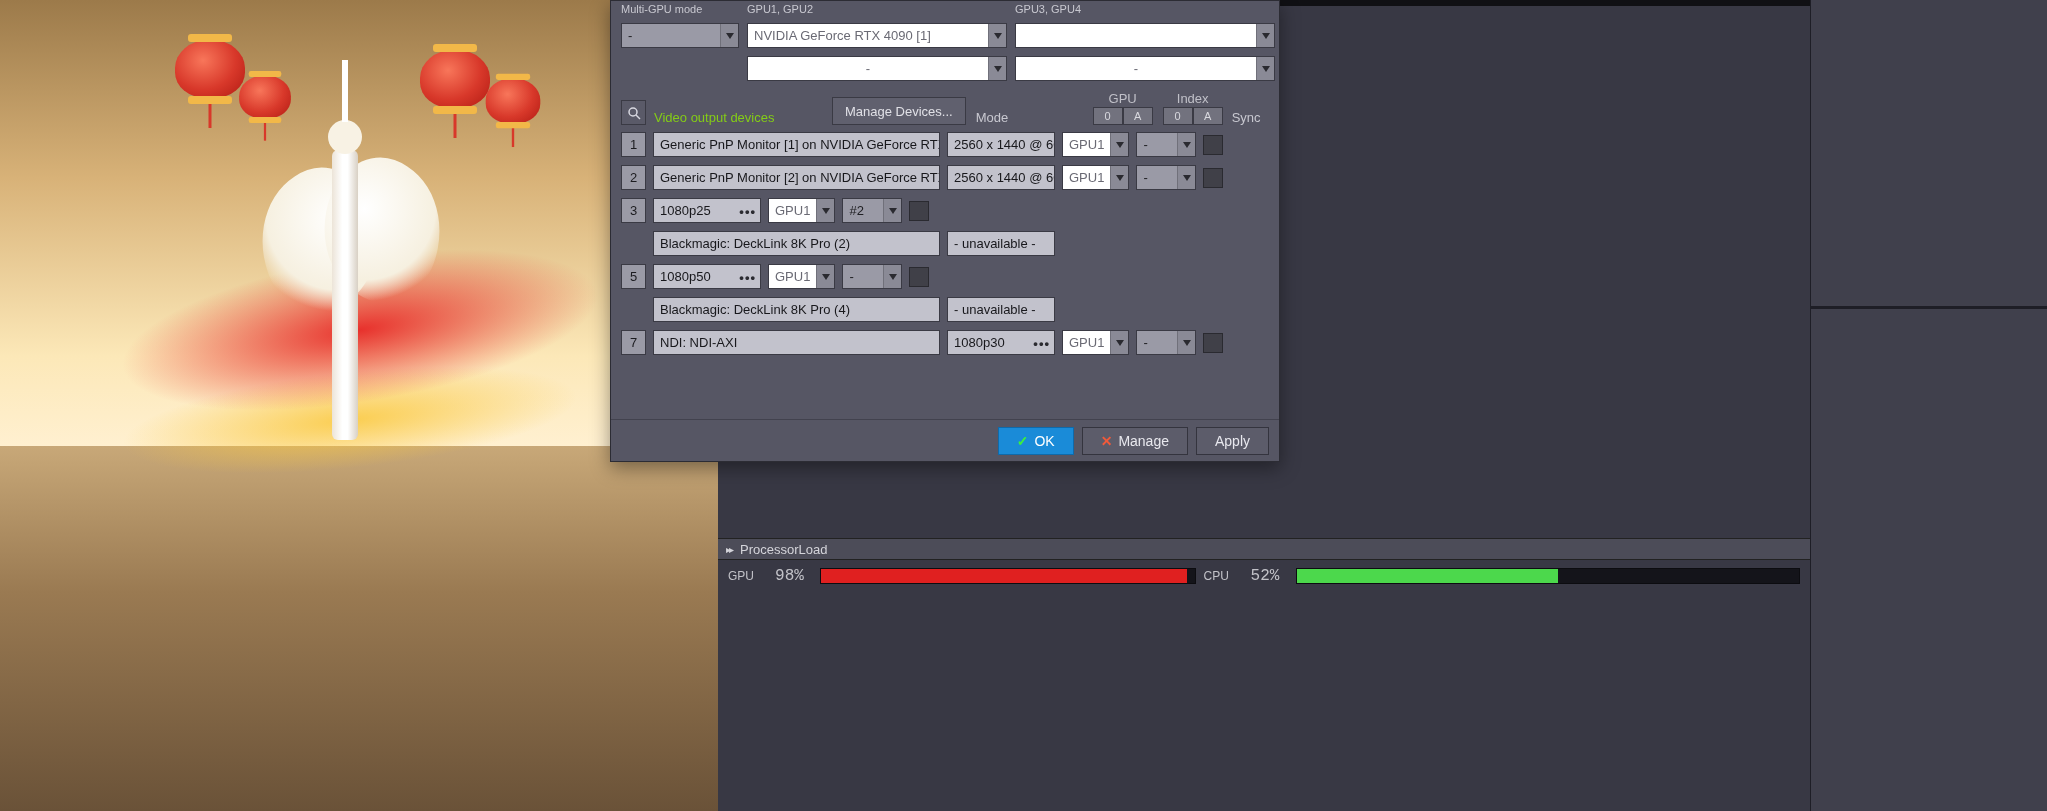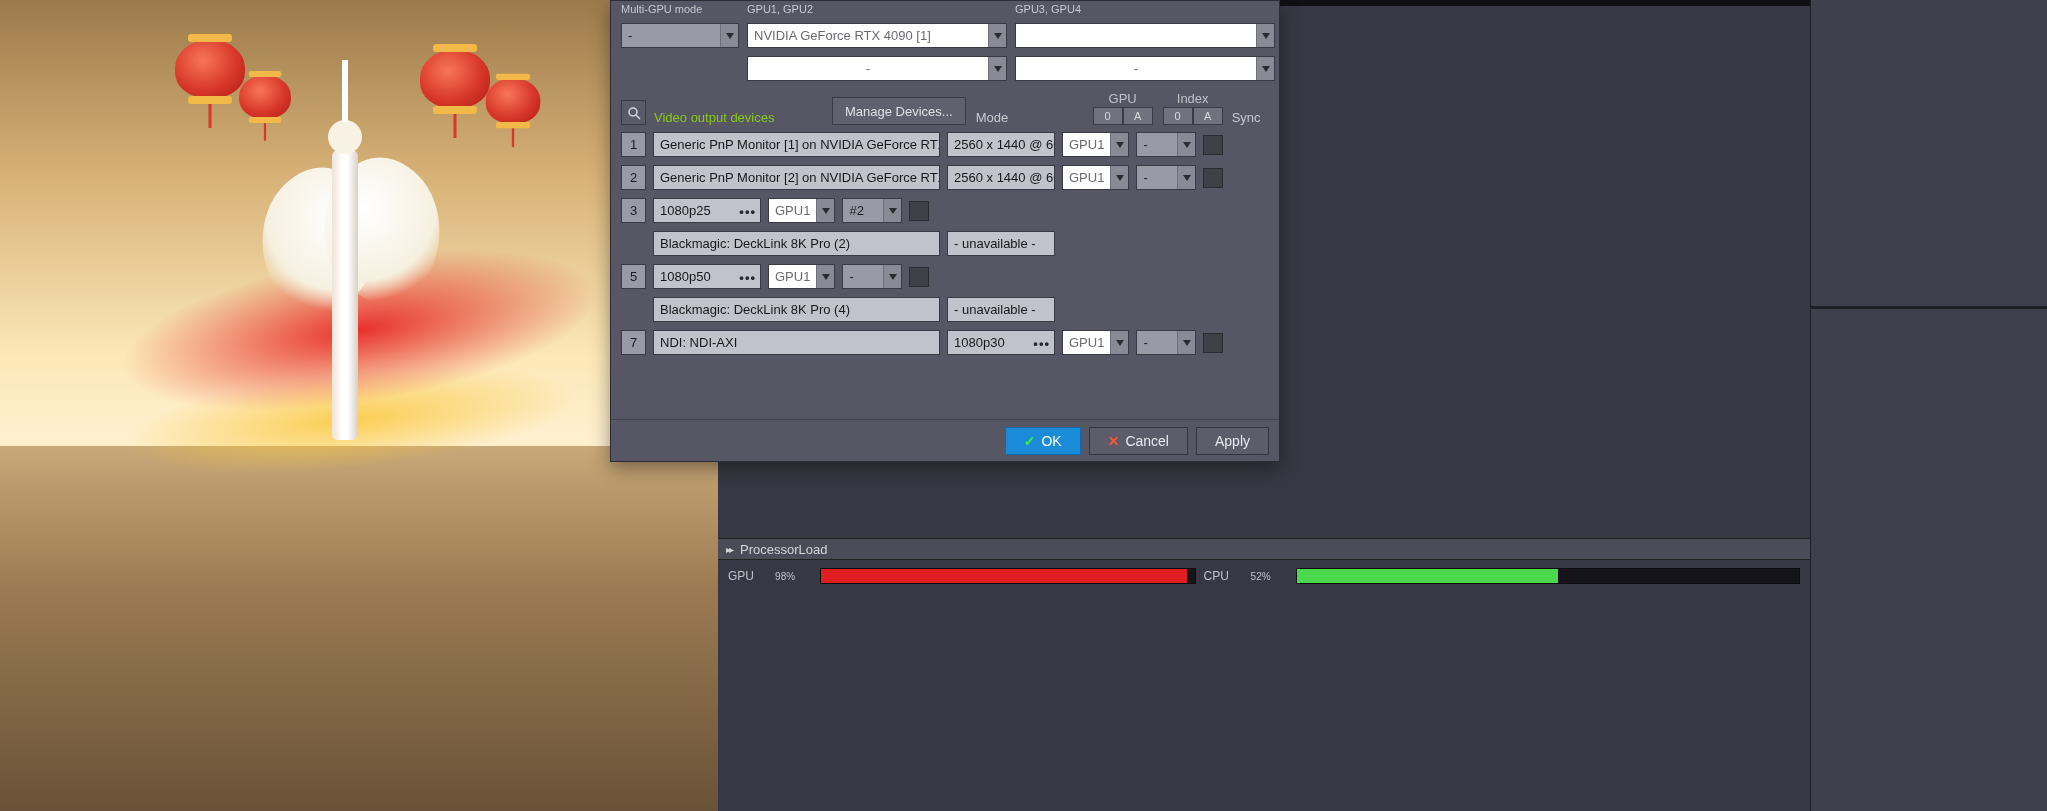--- a/index.html
+++ b/index.html
@@ -222,21 +222,21 @@
 }
 .proc-head {
   height: 22px; display: flex; align-items: center; gap: 8px;
   padding: 0 8px; background: #4c4c58; border-top: 1px solid #222; border-bottom: 1px solid #222;
   color: #d4d4da; font-size: 13px;
 }
 .proc-head .tri { font-size: 10px; letter-spacing: -2px; }
 .proc-body { padding: 6px 10px 28px 10px; }
 .proc-row { display: flex; align-items: center; gap: 8px; height: 20px; }
 .proc-lbl { width: 40px; font-size: 12px; color: #c2c2c8; }
-.proc-val { width: 38px; font-size: 10px; color: #c2c2c8; text-align: left; }
+.proc-val { width: 38px; font-size: 16px; color: #c2c2c8; text-align: left; font-family: Liberation Mono, monospace; }
 .bar {
   height: 16px; background: #14141a; border: 1px solid #0c0c10; position: relative;
 }
 .bar .fill { position: absolute; left: 0; top: 0; bottom: 0; }
 .bar.w1 { width: 384px; }
 .bar.w2 { width: 516px; }
 .fill.red { background: #e02020; }
 .fill.green { background: #4cd84c; }
 </style>
 </head>
@@ -473,21 +473,21 @@
       </div>
     </div>
 
   <div class="dlg-footer">
     <div class="btn primary">
       <span class="chk">✓</span>
       <span>OK</span>
     </div>
     <div class="btn">
       <span class="xm">✕</span>
-      <span>Cancel</span>
+      <span>Manage</span>
     </div>
     <div class="btn">
       <span>Apply</span>
     </div>
   </div>
 </div>
 
 <div class="proc-panel">
   <div class="proc-head">
     <span class="tri">▸▸</span>

